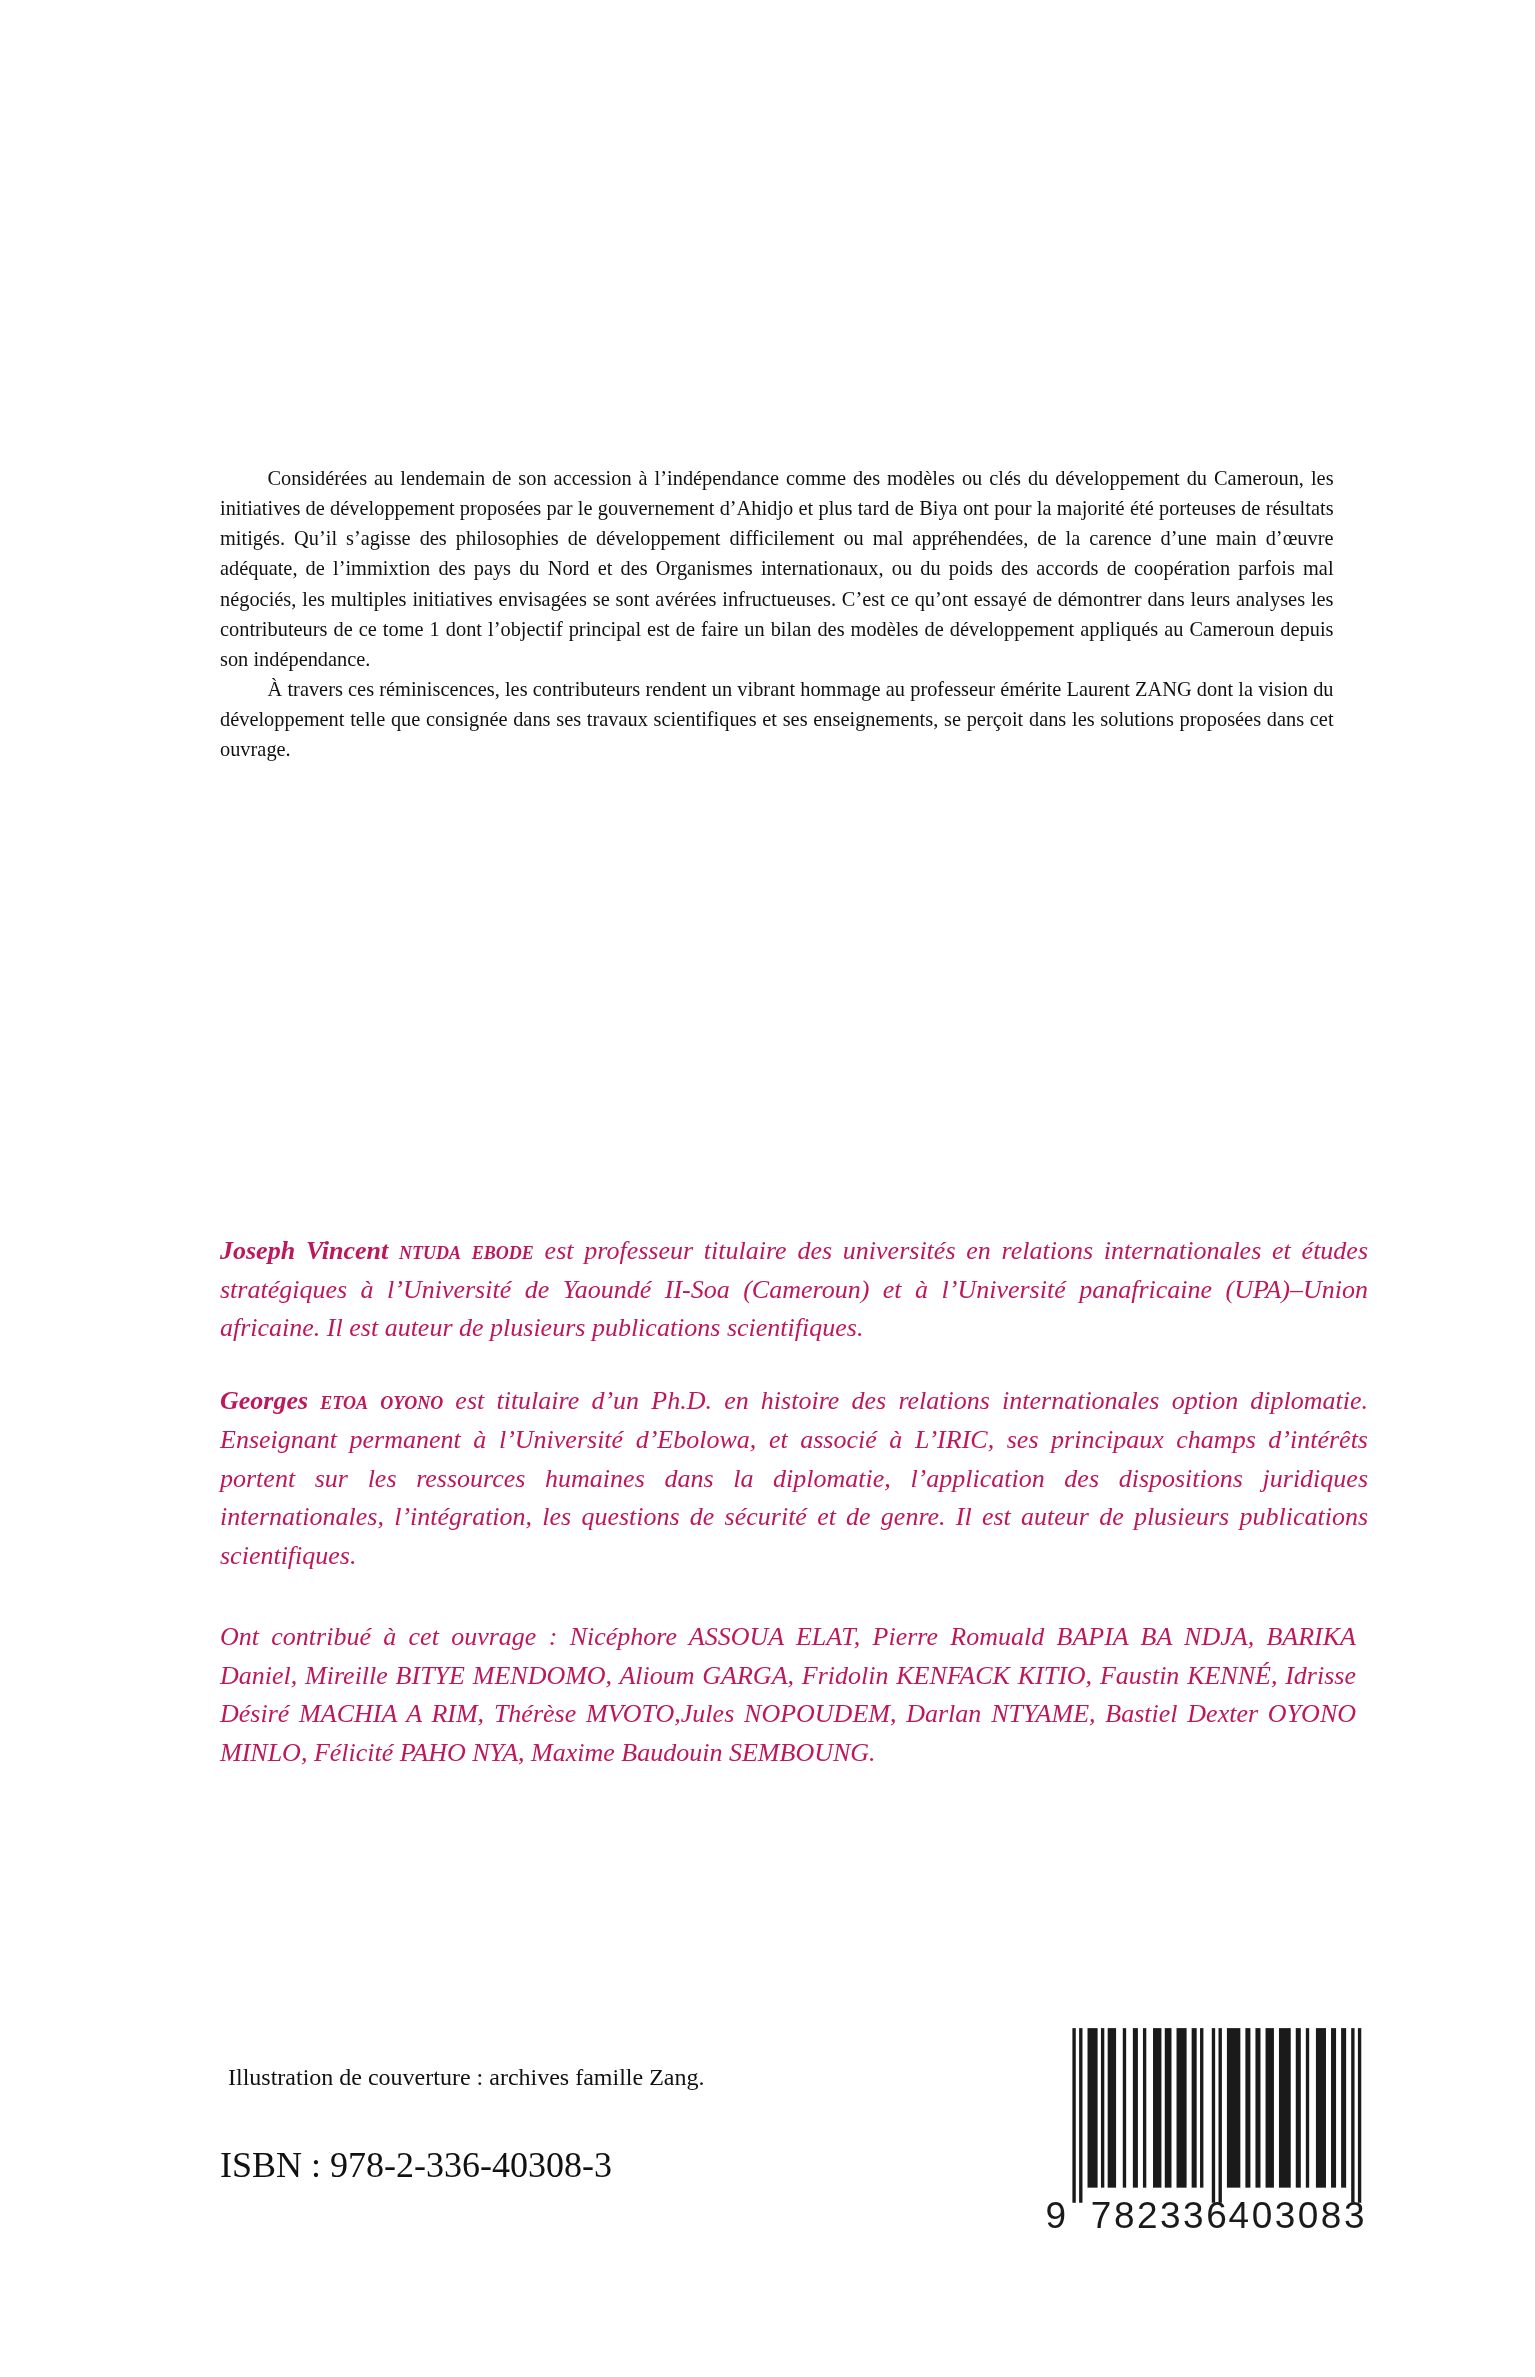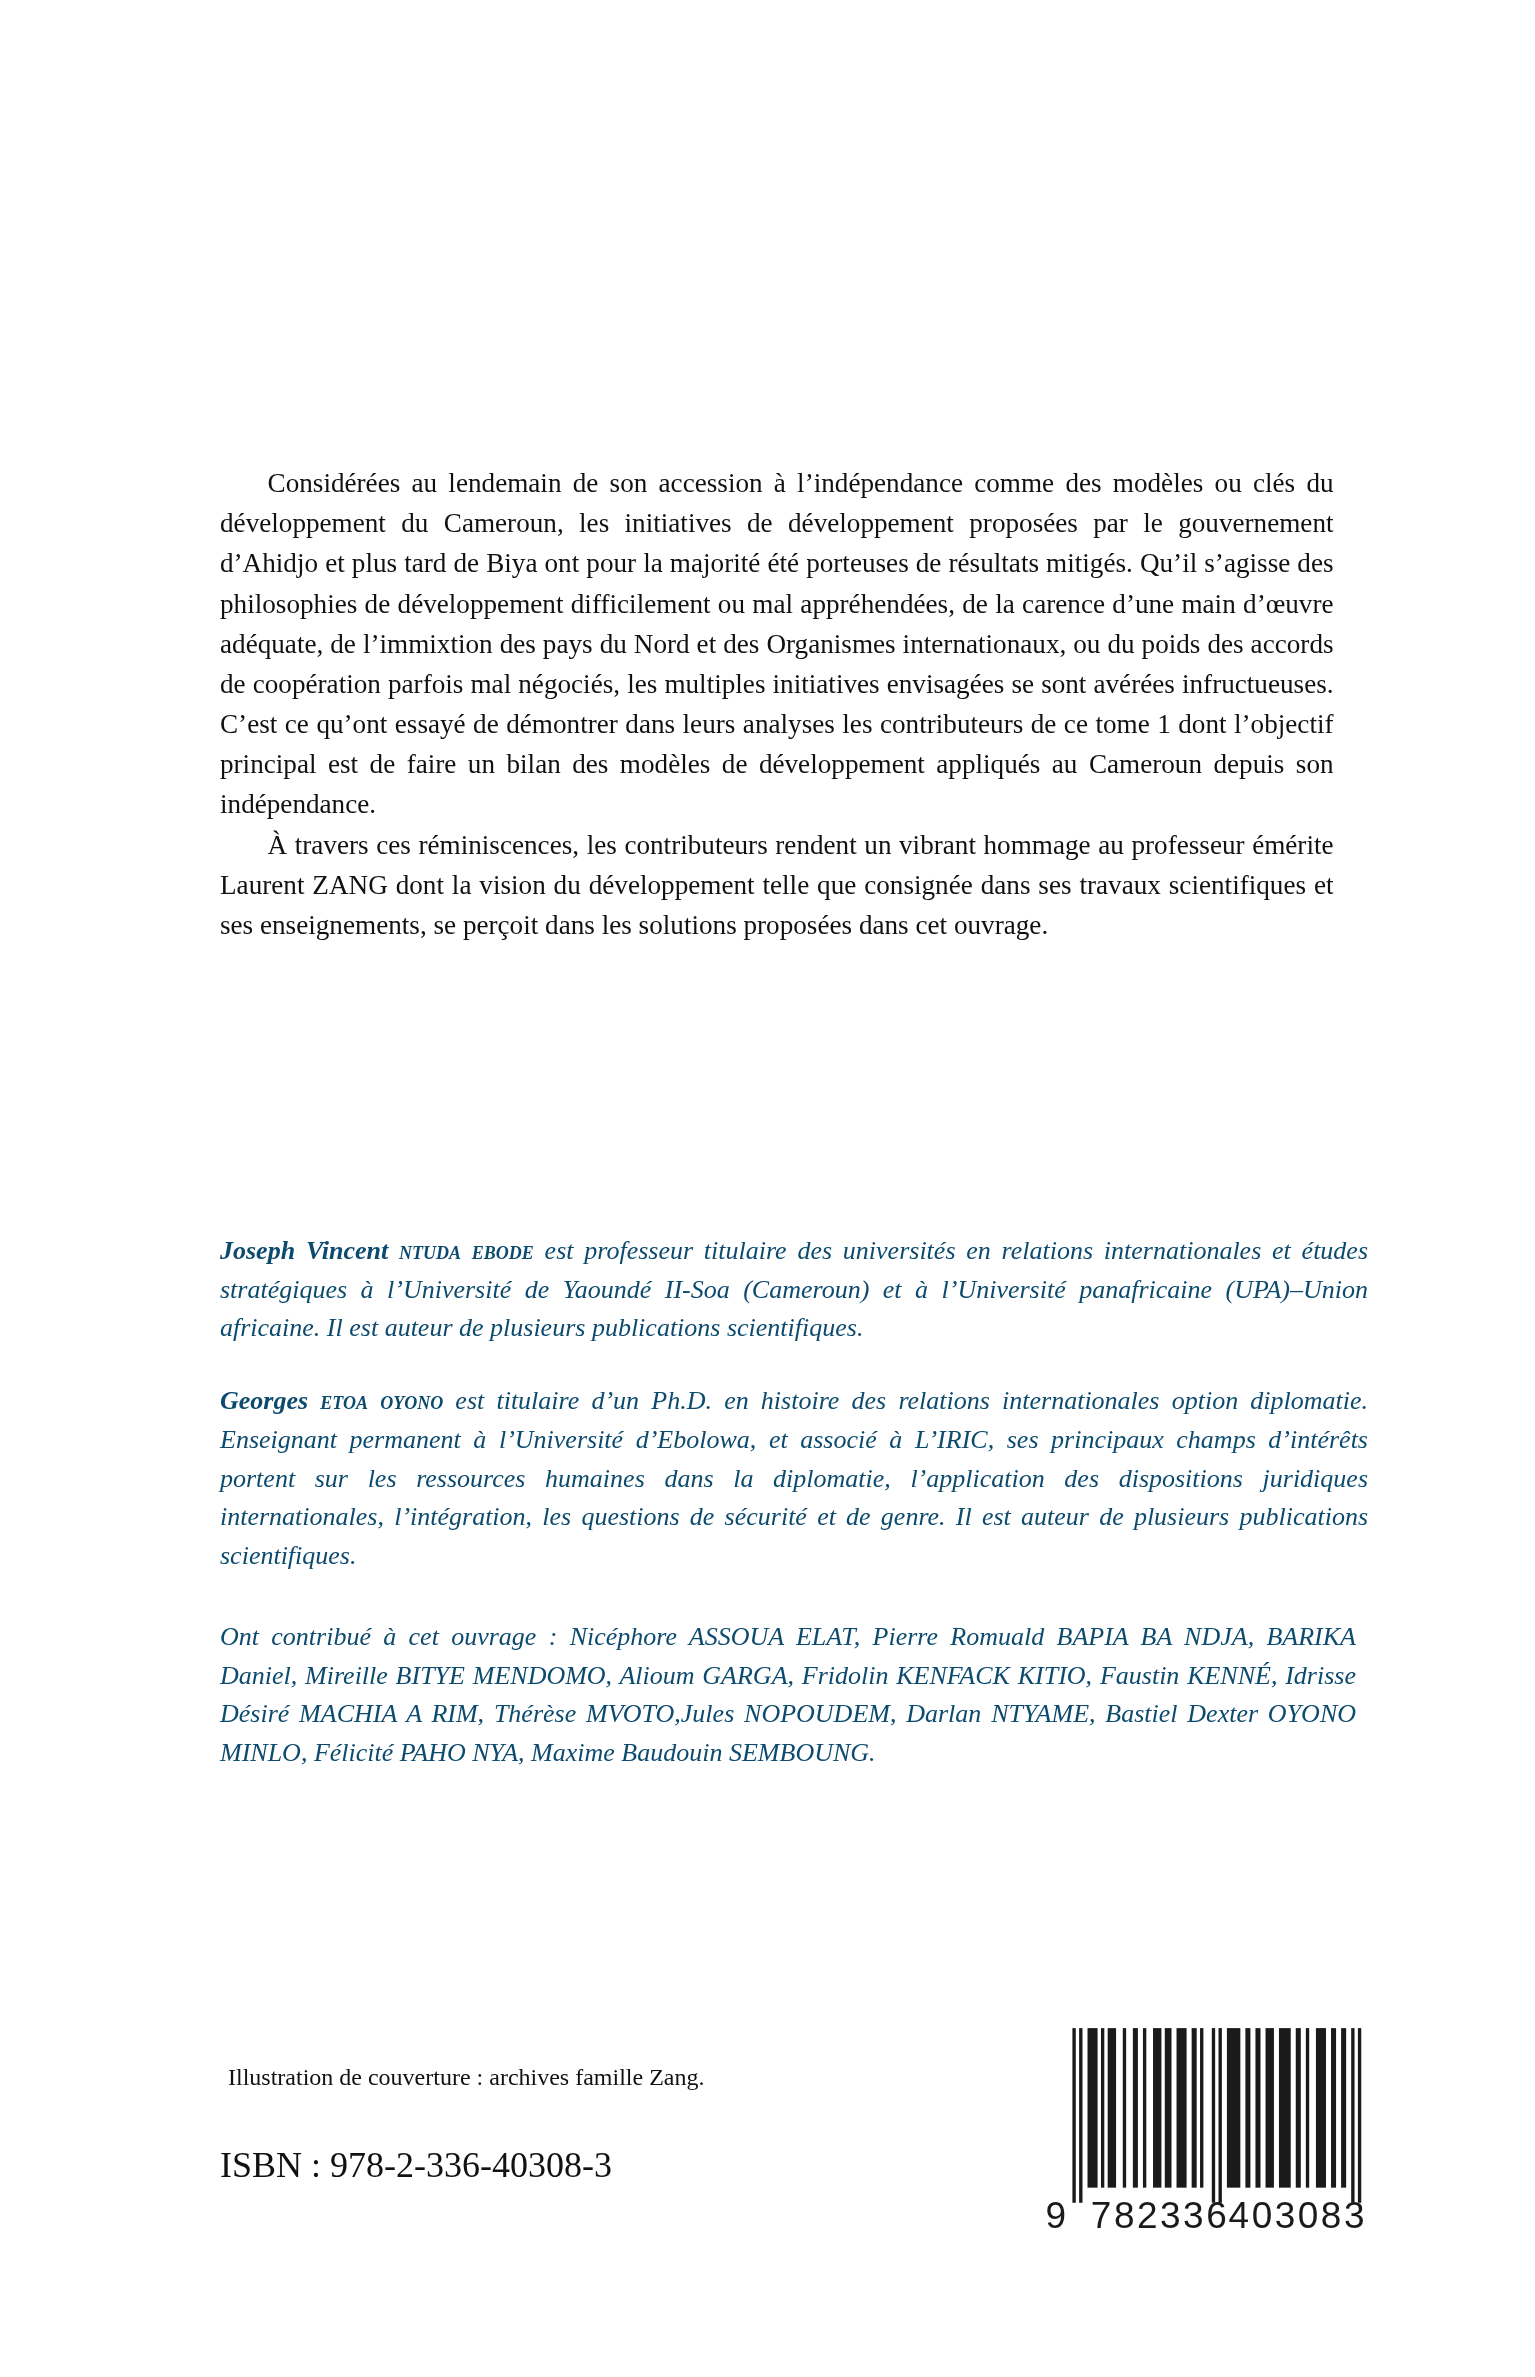--- a/index.html
+++ b/index.html
@@ -54,21 +54,21 @@
     white-space: pre-line;
   }
 
   
   .blurb {
     position: absolute;
     left: 220px;
     top: 463px;
     width: 1148px;
     font-family: "Liberation Serif", serif;
-    font-size: 28px;
+    font-size: 21px;
     line-height: 1.435;
     text-align: justify;
     color: #111111;
   }
   .blurb p {
     margin: 0;
     text-indent: 49px;
   }
   .blurb p.narrow { transform: scaleX(0.97); transform-origin: left top; }
 
@@ -76,21 +76,21 @@
   .bios {
     position: absolute;
     left: 220px;
     top: 1232px;
     width: 1148px;
     font-family: "Liberation Serif", serif;
     font-style: italic;
     font-size: 26px;
     line-height: 1.49;
     text-align: justify;
-    color: #0c4a6e;
+    color: #be185d;
   }
   .bio { margin: 0 0 34px 0; }
   .bio:last-child { margin-bottom: 0; }
   .bio .who {
     font-weight: 700;
     font-style: italic;
   }
   .bio .smallcaps {
     font-weight: 700;
     font-style: italic;

